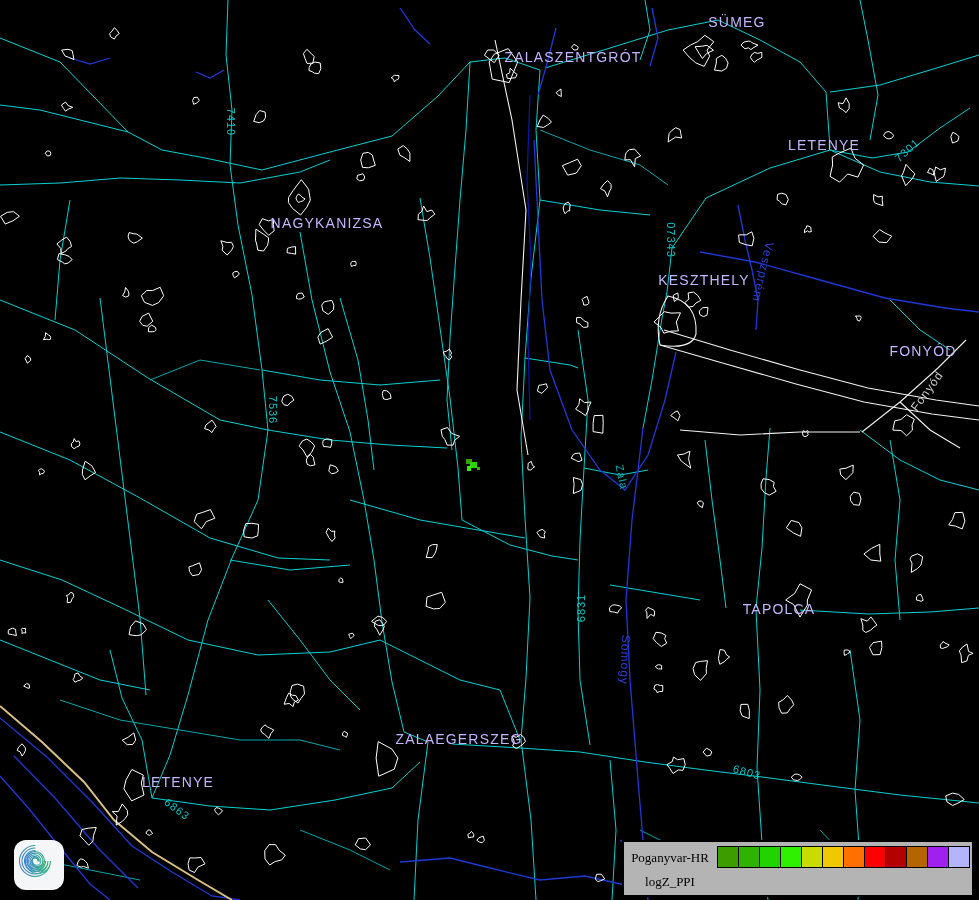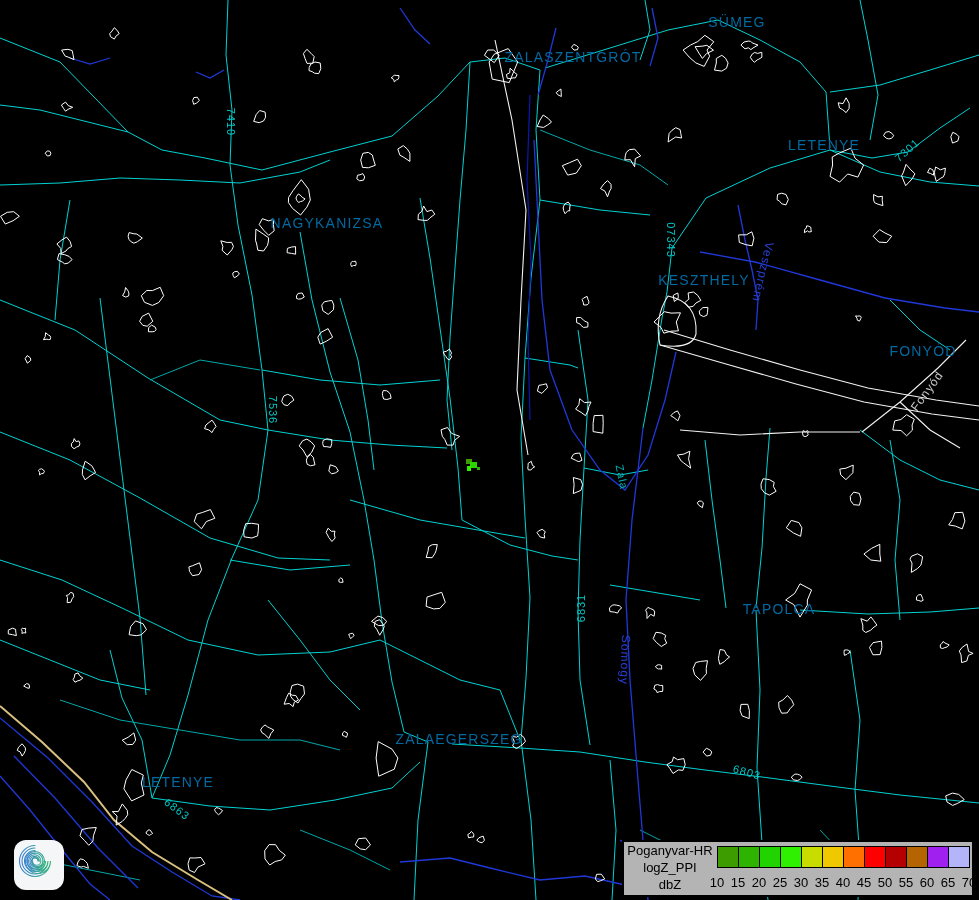--- a/index.html
+++ b/index.html
@@ -7,27 +7,27 @@
           font-family:"Liberation Sans",sans-serif;}
   svg{position:absolute;left:0;top:0;}
   .r{fill:none;stroke:#00d2d2;stroke-width:1;}
   .r2{fill:none;stroke:#00a8a8;stroke-width:1;}
   .b{fill:none;stroke:#2038d8;stroke-width:1.3;}
   .b2{fill:none;stroke:#0a18b0;stroke-width:1.2;}
   .w{fill:none;stroke:#f2f2f2;stroke-width:1.1;}
   .t{fill:none;stroke:#d8c080;stroke-width:2;}
   .v{fill:none;stroke:#ffffff;stroke-width:1;stroke-linejoin:miter;}
   .title{position:absolute;left:8px;top:6px;color:#ededed;font-size:13.5px;letter-spacing:.4px;white-space:nowrap;}
-  .city{position:absolute;color:#0369a1;font-size:14px;letter-spacing:1.2px;white-space:nowrap;
+  .city{position:absolute;color:#c4b5fd;font-size:14px;letter-spacing:1.2px;white-space:nowrap;
         transform:translate(-50%,-50%);}
   .rlabel{position:absolute;font-size:11px;letter-spacing:1px;white-space:nowrap;}
   .legend{position:absolute;left:622px;top:840px;width:352px;height:57px;background:#b4b4b4;
           border:2px solid #000;box-sizing:border-box;}
   .legend-col{position:absolute;left:0;top:0;width:92px;height:100%;color:#000;font-size:13px;text-align:center;}
-  .legend-col div{line-height:16px;margin-top:1px;}
+  .legend-col div{line-height:16px;margin-top:8px;font-family:Liberation Serif, serif;}
   .swatches{position:absolute;left:93px;top:4px;display:flex;gap:1px;padding:1px;background:#000;}
   .swatches span{width:20px;height:20px;display:block;}
   .ticks{position:absolute;left:0;top:33px;width:100%;height:18px;}
   .ticks span{position:absolute;transform:translateX(-50%);color:#000;font-size:13px;}
   .logo{position:absolute;left:14px;top:840px;width:50px;height:50px;background:#f4f6f8;
         border-radius:12px;display:flex;align-items:center;justify-content:center;}
 </style>
 </head>
 <body>
 
@@ -326,35 +326,20 @@
       <span style="background: rgb(46, 240, 0);"></span>
       <span style="background: rgb(200, 220, 0);"></span>
       <span style="background: rgb(240, 200, 0);"></span>
       <span style="background: rgb(255, 112, 0);"></span>
       <span style="background: rgb(255, 0, 0);"></span>
       <span style="background: rgb(180, 0, 0);"></span>
       <span style="background: rgb(180, 100, 0);"></span>
       <span style="background: rgb(160, 32, 240);"></span>
       <span style="background: rgb(180, 180, 250);"></span>
     </div>
-    <div class="ticks">
-      <span style="left:93px">10</span>
-      <span style="left:114px">15</span>
-      <span style="left:135px">20</span>
-      <span style="left:156px">25</span>
-      <span style="left:177px">30</span>
-      <span style="left:198px">35</span>
-      <span style="left:219px">40</span>
-      <span style="left:240px">45</span>
-      <span style="left:261px">50</span>
-      <span style="left:282px">55</span>
-      <span style="left:303px">60</span>
-      <span style="left:324px">65</span>
-      <span style="left:345px">70</span>
-    </div>
   </div>
 
   <div class="logo">
     <svg width="42" height="42" viewBox="0 0 42 42">
       <defs>
         <linearGradient id="lg" x1="0" y1="0" x2="1" y2="0">
           <stop offset="0" stop-color="#3b7fd4"></stop>
           <stop offset="1" stop-color="#35b57a"></stop>
         </linearGradient>
       </defs>

